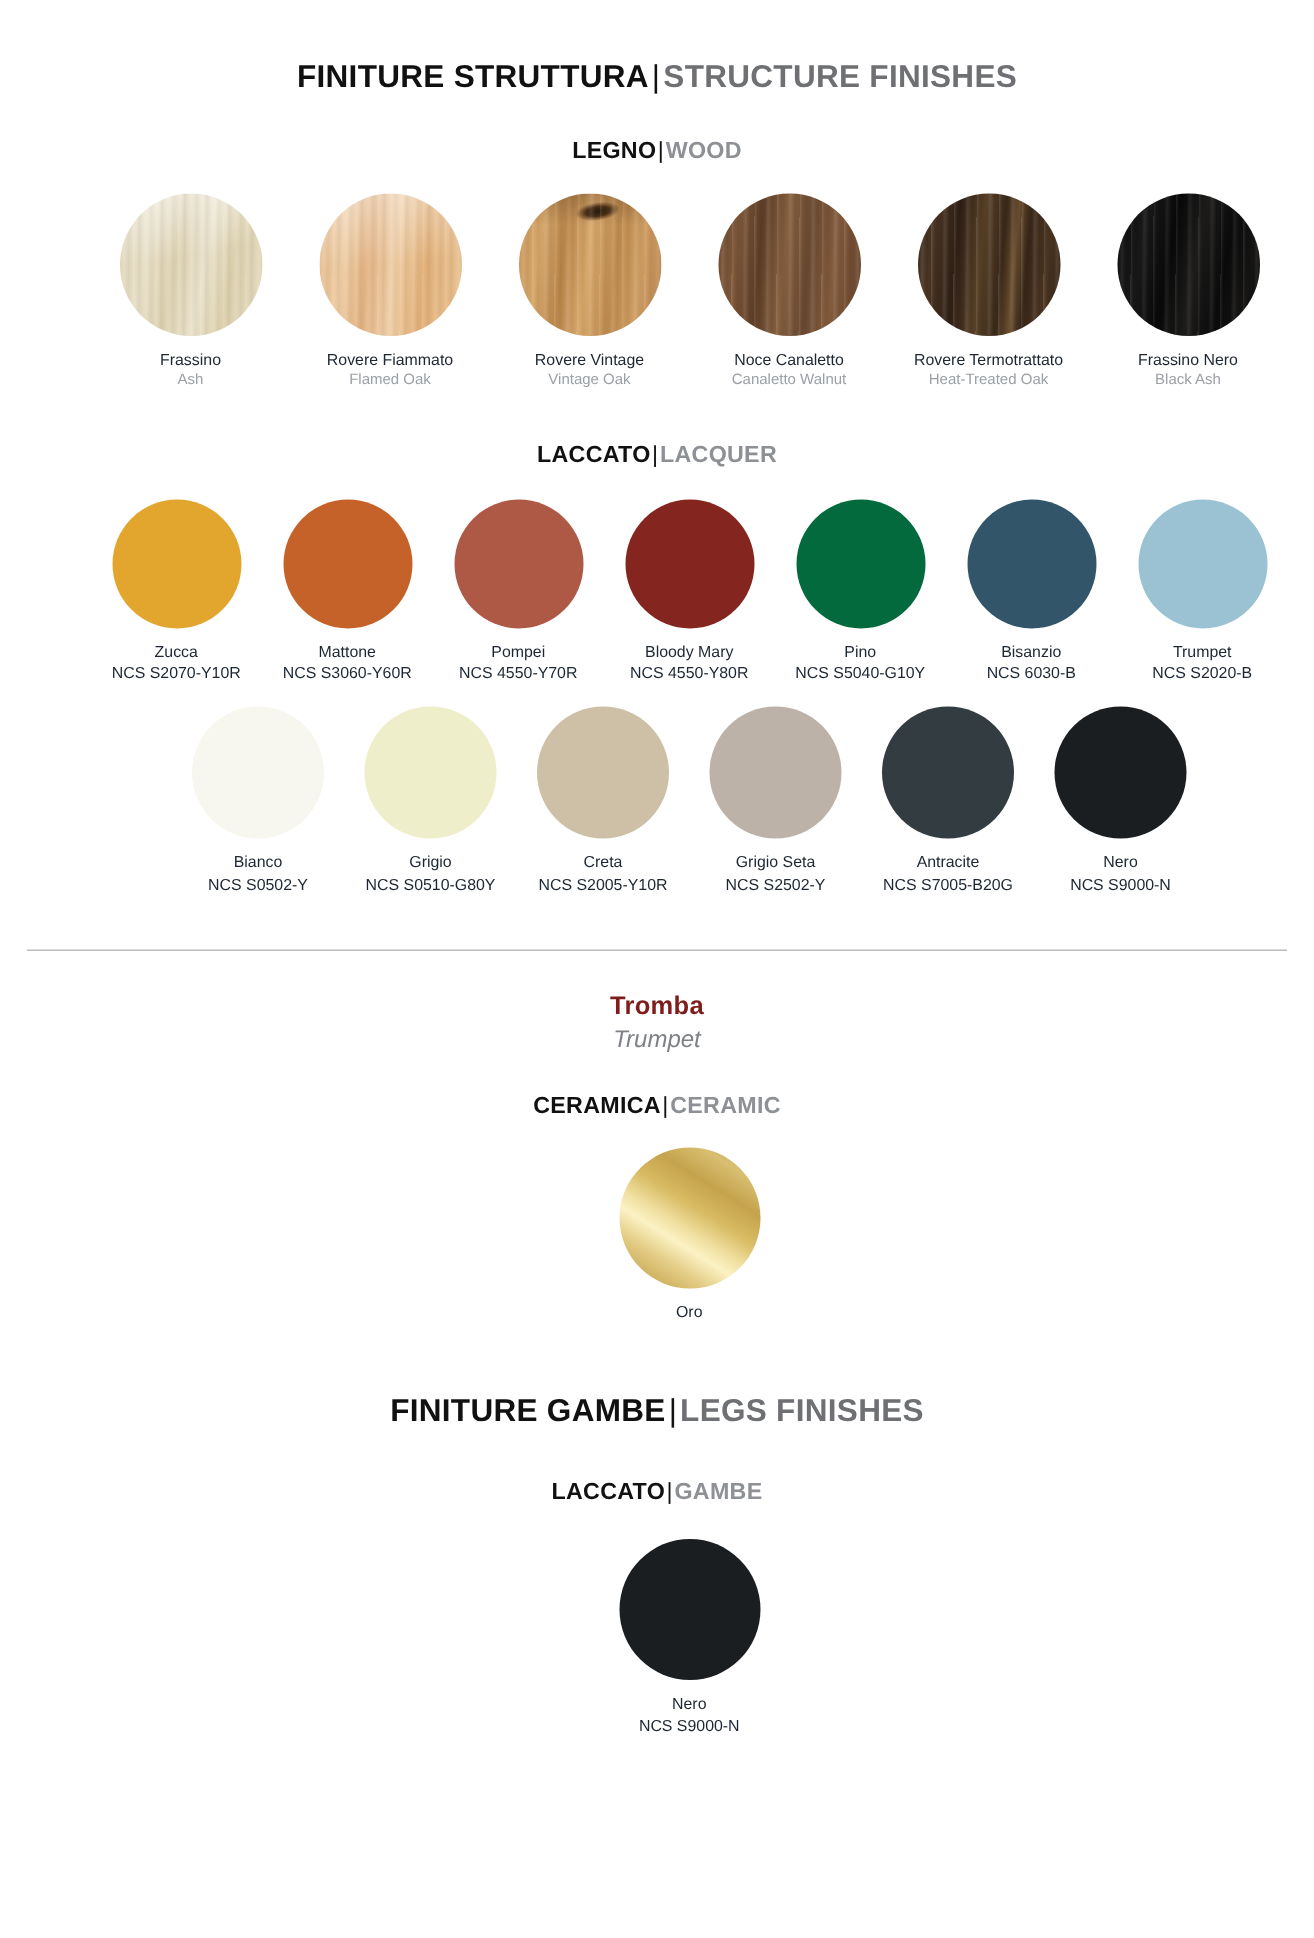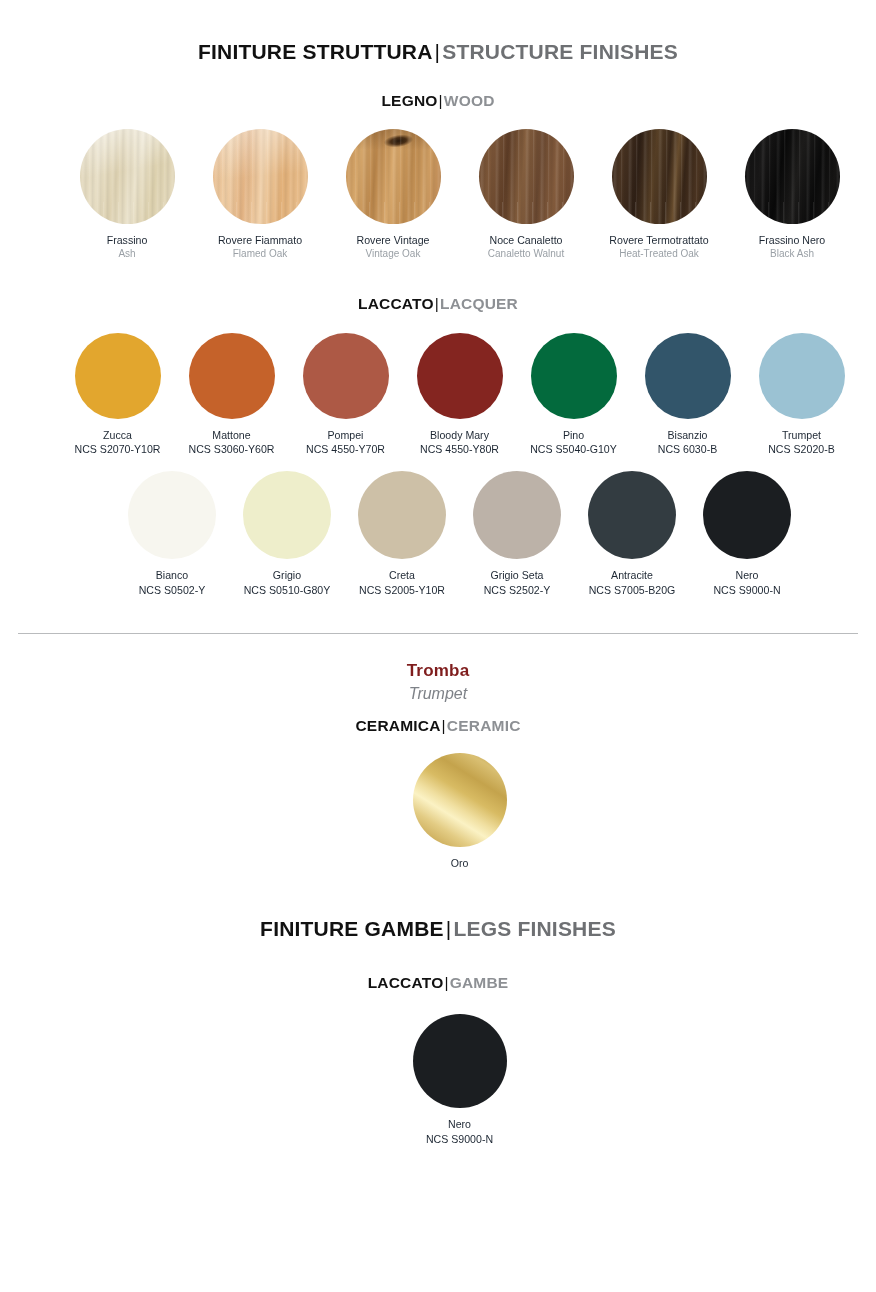--- a/index.html
+++ b/index.html
@@ -303,21 +303,21 @@
       <div class="lbl-it">Nero</div>
       <div class="lbl-ncs">NCS S9000-N</div>
     </div>
   </div>
 
   <div class="divider" style="margin-top:36px;"></div>
 
   <div class="tromba-it" style="margin-top:27px;">Tromba</div>
   <div class="tromba-en">Trumpet</div>
 
-  <div class="sub-title" style="margin-top:14px;">
+  <div class="sub-title" style="margin-top:26px;">
     <span>CERAMICA</span><span class="bar">|</span><span class="en">CERAMIC</span>
   </div>
 
   <div class="row cer-row">
     <div class="swatch">
       <div class="disc c-oro"></div>
       <div class="lbl-it">Oro</div>
     </div>
   </div>
 

